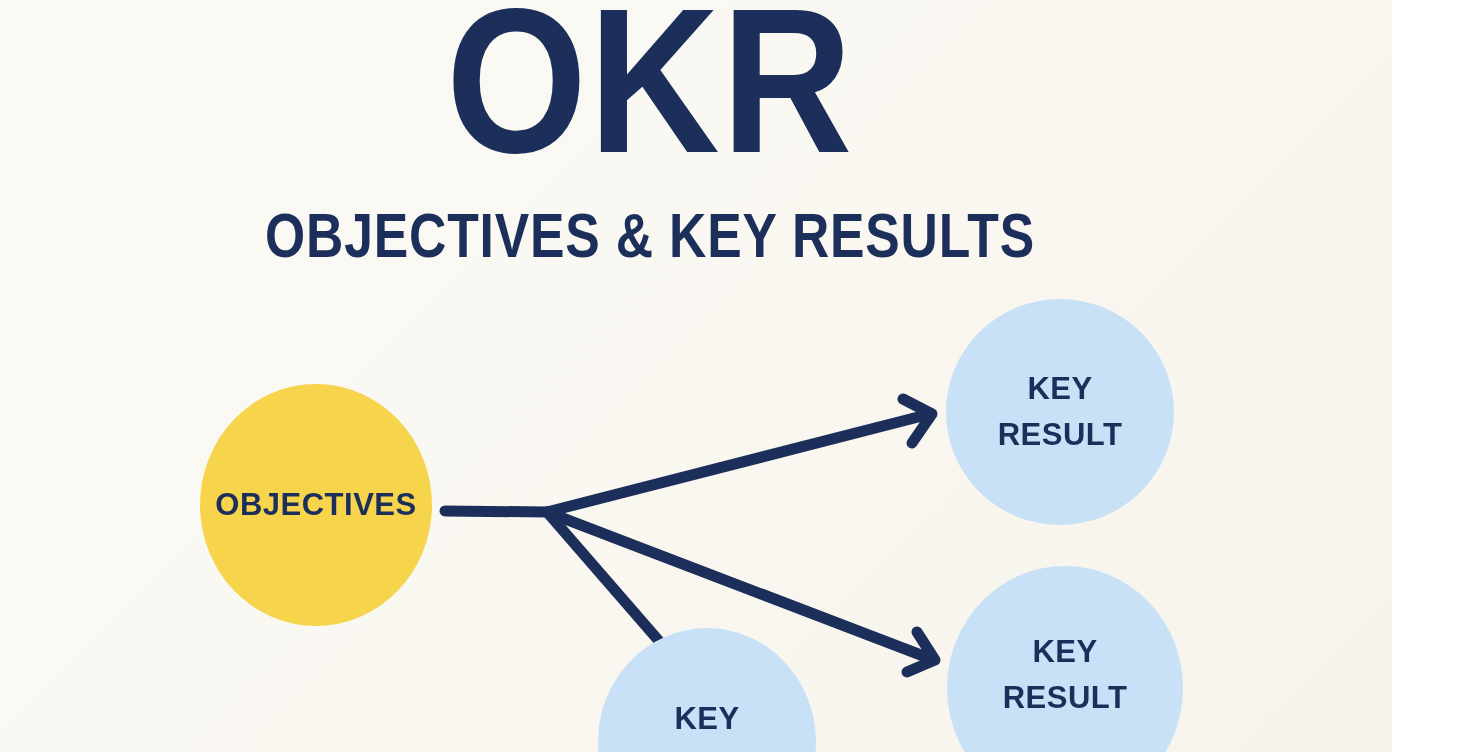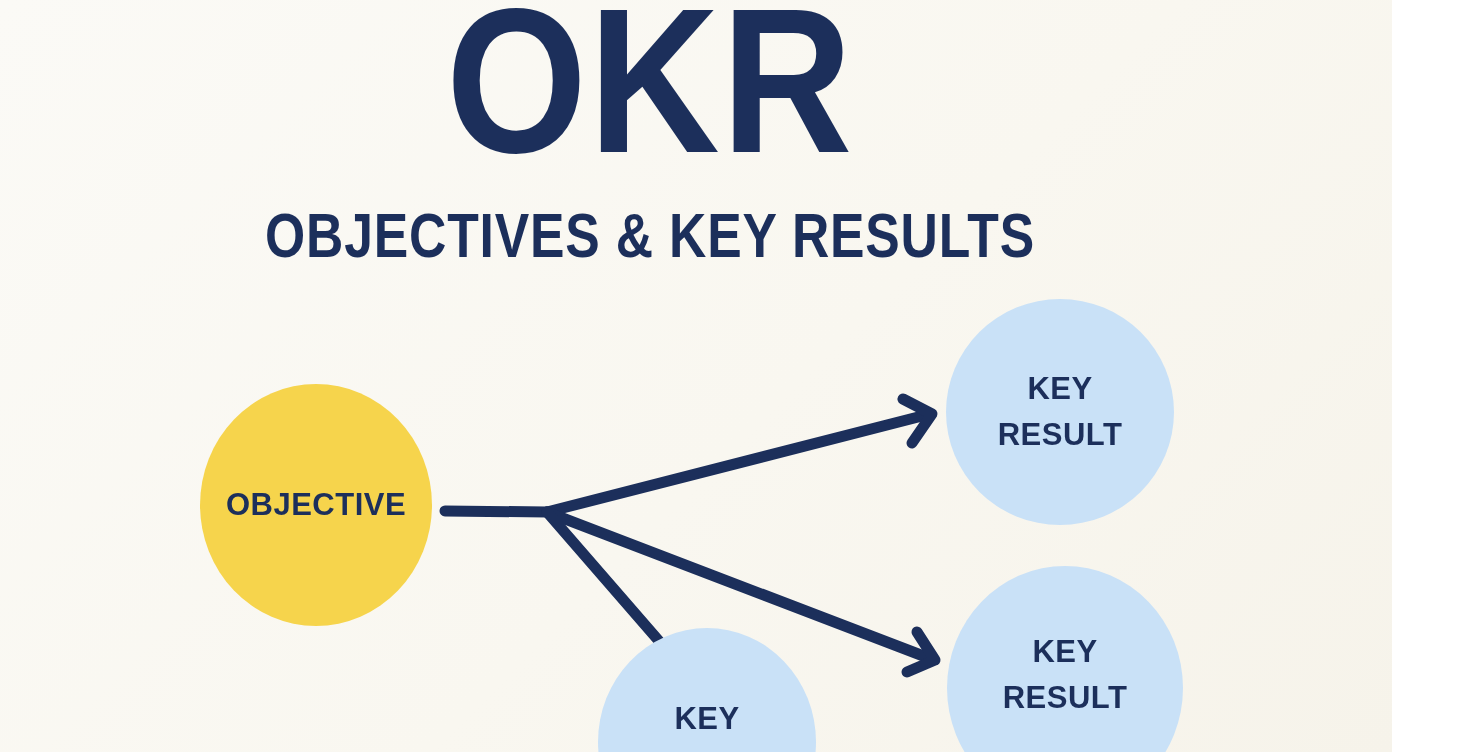--- a/index.html
+++ b/index.html
@@ -116,21 +116,21 @@
   <svg class="arrows" viewBox="0 0 1460 752" xmlns="http://www.w3.org/2000/svg">
     <path d="M445 511 L547 512"></path>
     <path d="M547 512 L926 415"></path>
     <polyline points="903,399 932,414 912,443"></polyline>
     <path d="M547 512 L926 657"></path>
     <polyline points="917,632 935,660 907,672"></polyline>
     <path d="M547 512 L659 641"></path>
   </svg>
 
   <div class="node node-objective">
-    <span>OBJECTIVE</span>
+    <span>OBJECTIVES</span>
   </div>
 
   <div class="node node-kr1">
     <span>KEY</span>
     <span>RESULT</span>
   </div>
 
   <div class="node node-kr2">
     <span>KEY</span>
     <span>RESULT</span>

